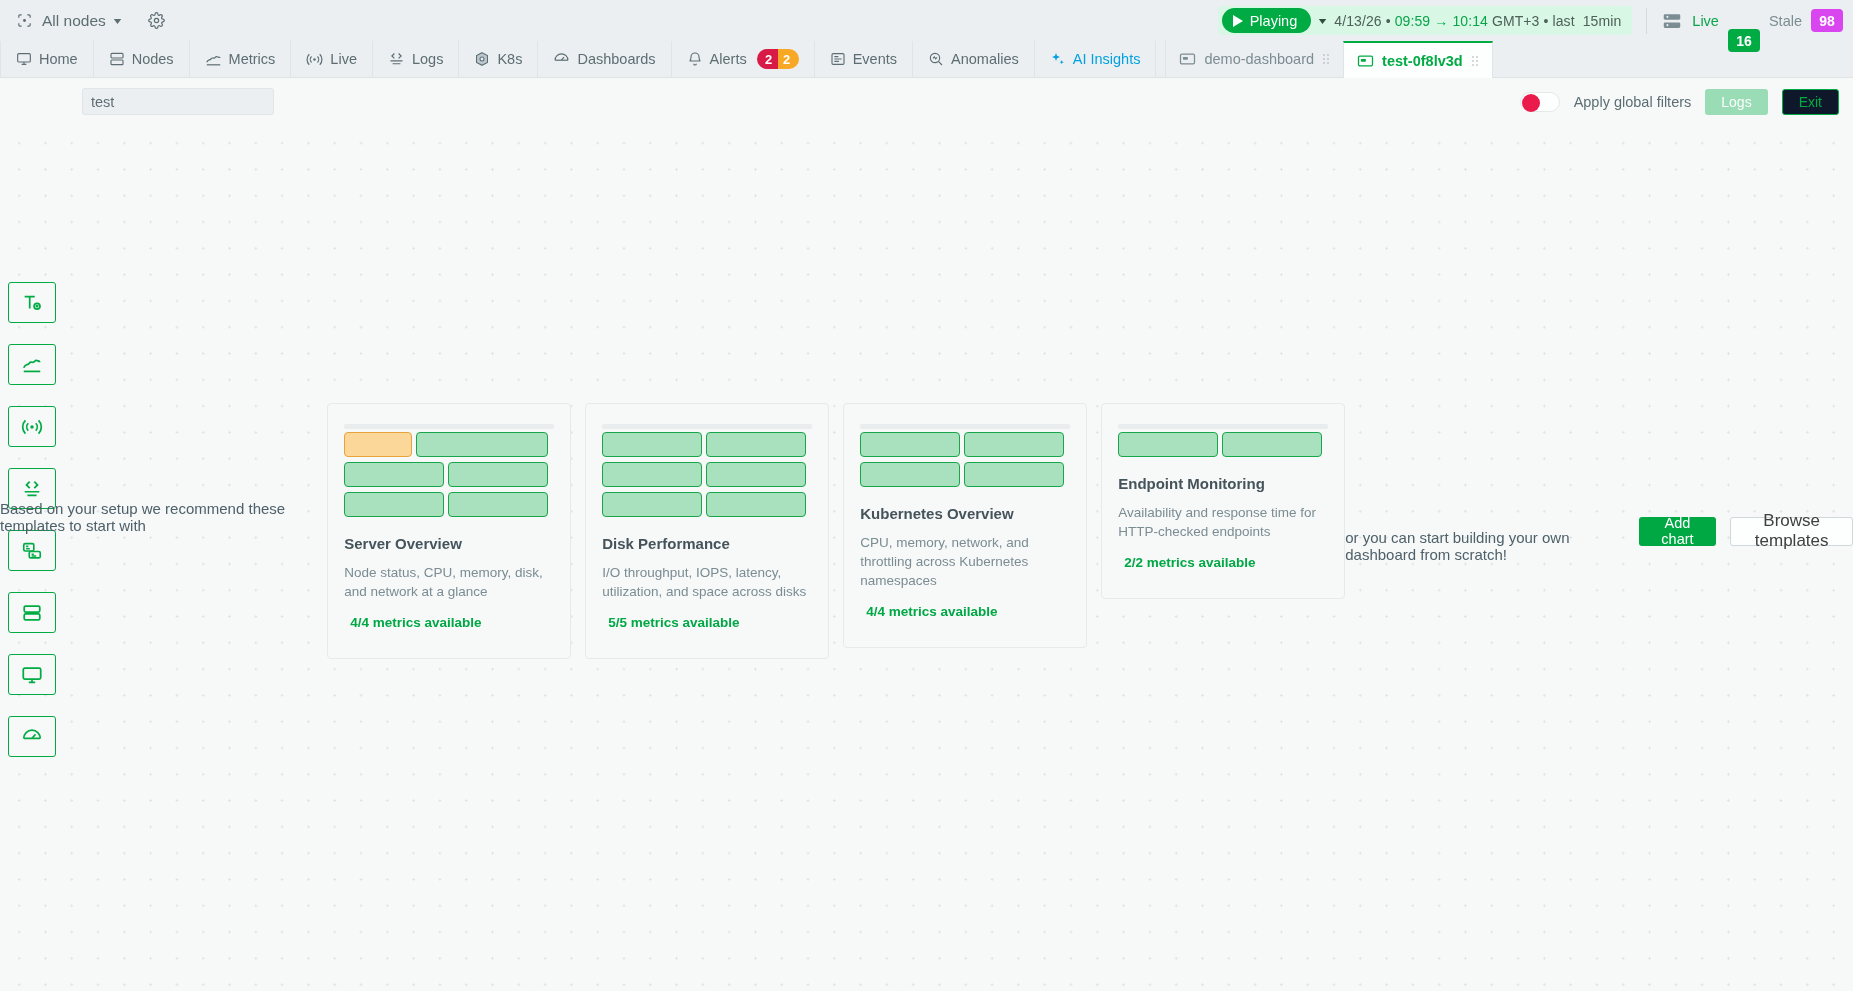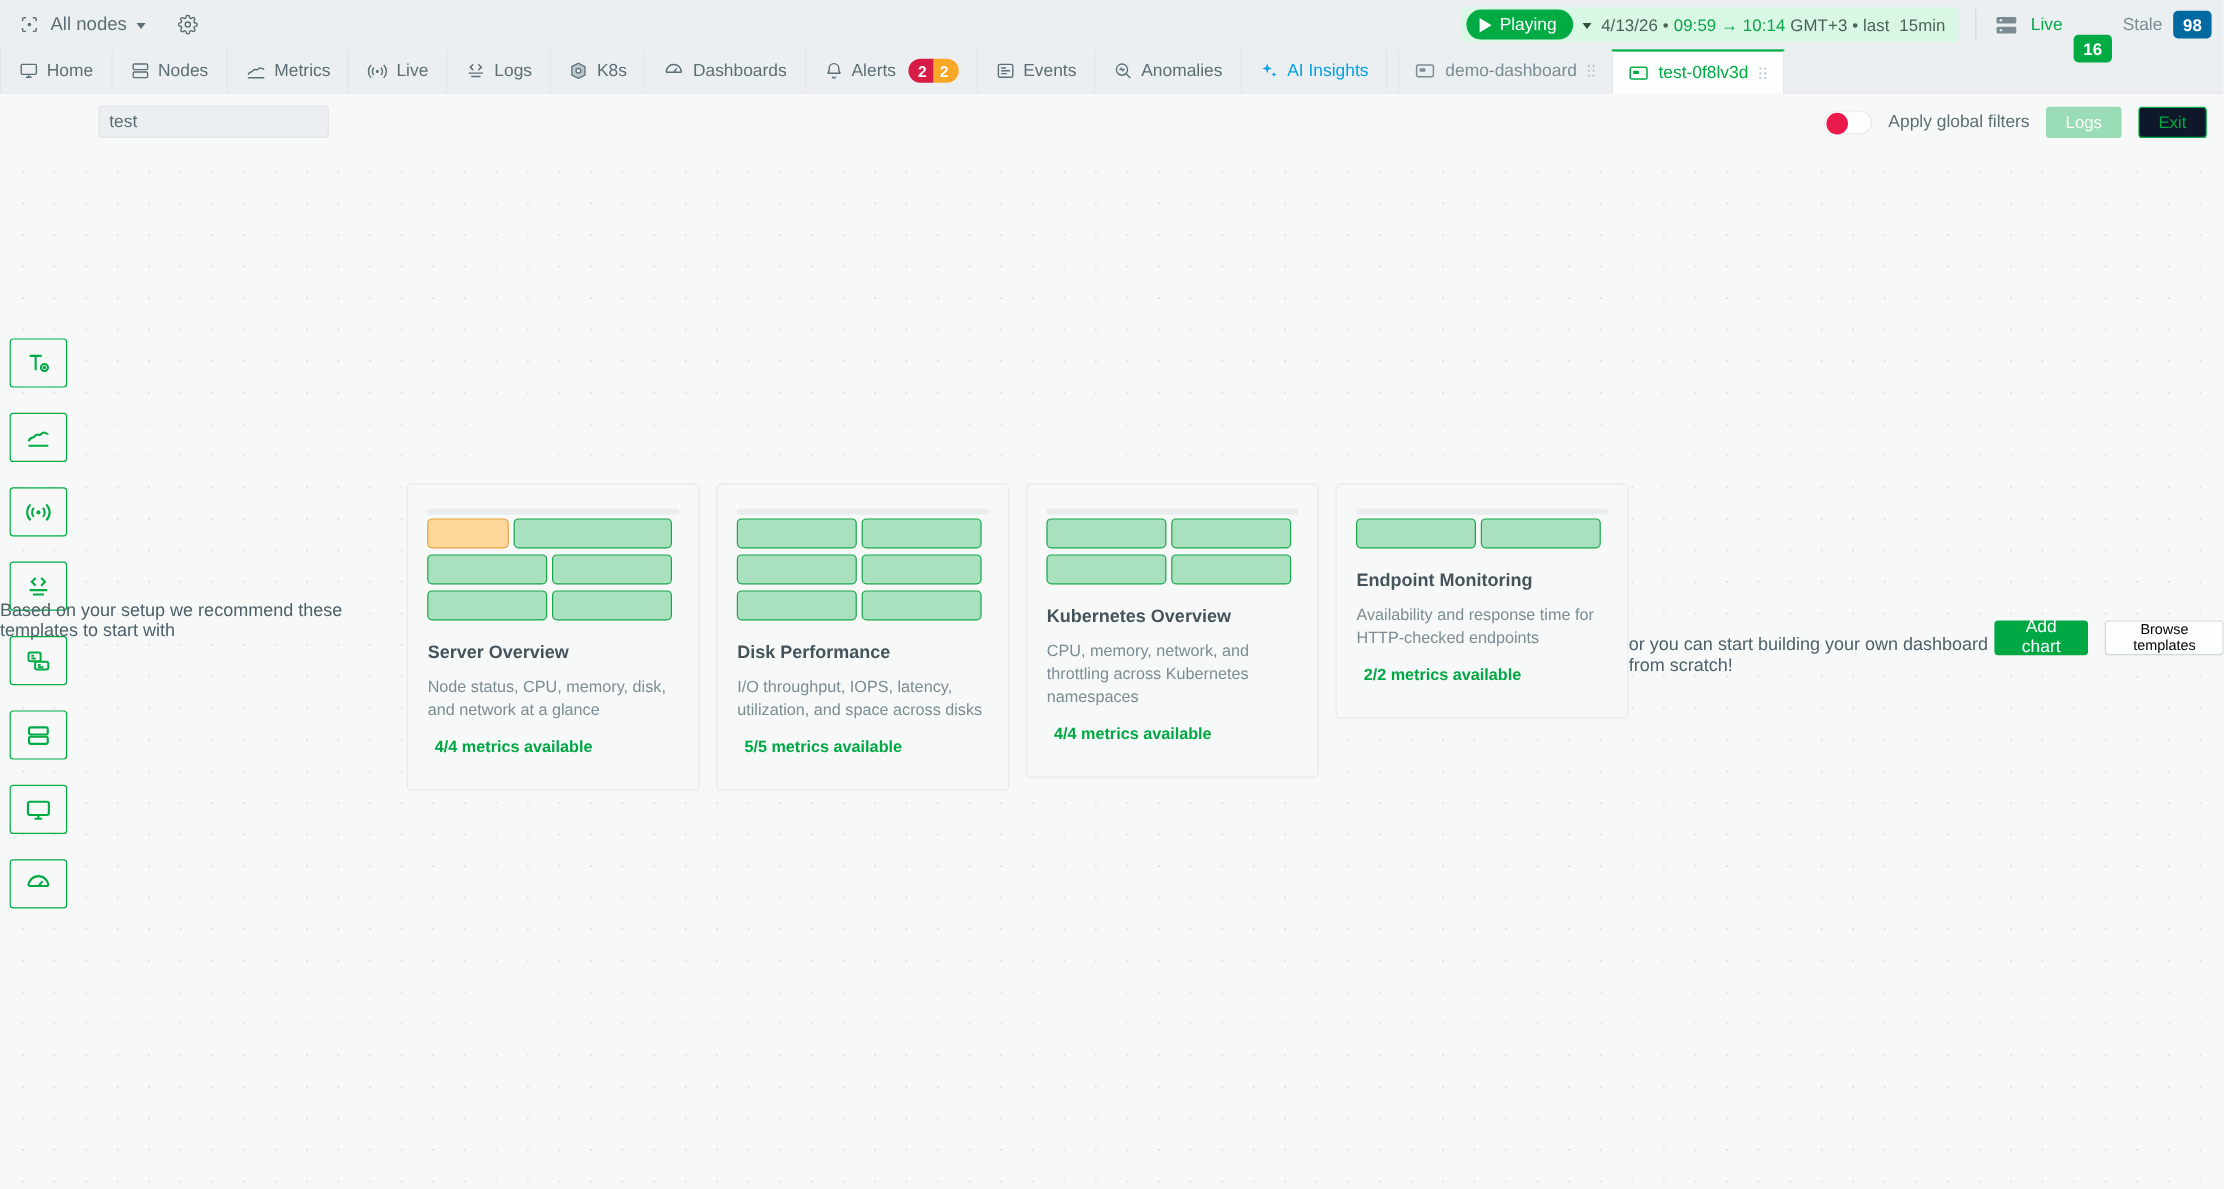--- a/index.html
+++ b/index.html
@@ -41,21 +41,21 @@
   }
   .play-tri { width: 0; height: 0; border-left: 10px solid #fff; border-top: 6px solid transparent; border-bottom: 6px solid transparent; }
   .time-chev { font-size: 10px; color: #2f4f3f; transform: scaleX(1.5); cursor:pointer; }
   .time-text { font-size: 14px; color: #4e6059; white-space: nowrap; letter-spacing: .1px; }
   .time-text .g { color: #0aa54a; }
   .sep-v { width: 1px; height: 26px; background: #d3dada; margin: 0 14px; }
   .nodes-status { display: flex; align-items: center; gap: 9px; }
   .badge { border-radius: 4px; color: #fff; font-size: 14px; font-weight: 700;
            min-width: 32px; height: 23px; display:flex; align-items:center; justify-content:center; padding: 0 6px; }
   .badge.live { background: #00ab44; margin-top: 40px; }
-  .badge.stale { background: #0369a1; }
+  .badge.stale { background: #d946ef; }
   .ns-label { font-size: 14.5px; }
   .ns-label.live { color: #0aa54a; }
   .ns-label.stale { color: #7b8c93; }
 
   
   .navbar {
     height: 37px; width: 100%;
     background: #eceff1;
     display: flex; align-items: stretch;
     border-bottom: 1px solid #dfe4e6;
@@ -75,21 +75,21 @@
   }
   .alert-badge.crit { background: #d81b46; border-radius: 10px 0 0 10px; padding-left:3px; }
   .alert-badge.warn { background: #f9a825; border-radius: 0 10px 10px 0; padding-right:3px; }
   .nav-gap { width: 10px; background: #eceff1; border-right: 1px solid #dfe4e6; }
   .dash-tab {
     display: flex; align-items: center; gap: 8px;
     padding: 0 13px; font-size: 14.5px; color: #7b8c93;
     cursor: pointer; background: #eceff1;
   }
   .dash-tab.active {
-    background: #fdfefe; color: #00ab44; font-weight: 400;
+    background: #fdfefe; color: #00ab44; font-weight: 700;
     border-top: 2px solid #00ab44;
     border-left: 1px solid #dfe4e6; border-right: 1px solid #dfe4e6;
     margin-bottom: -1px;
   }
   .grip { display:inline-block; width: 8px; height: 12px; opacity:.55; cursor:grab;}
 
   
   .editor-head {
     height: 47px; background: #f7f9f9;
     display: flex; align-items: center; padding: 0 14px;
@@ -168,21 +168,21 @@
     background: #a9e0be; border: 1px solid #17a74a;
   }
   .tile.amber { background: #fbd89a; border-color: #e8a33b; }
   .card-title { font-size: 15px; font-weight: 700; color: #45535b; margin-bottom: 11px; }
   .card-desc { font-size: 13.5px; color: #7b8c93; line-height: 19px; margin-bottom: 14px; }
   .card-metrics { font-size: 13.5px; font-weight: 700; color: #00a844; padding-left: 6px; }
 
   .scratch-text { font-size: 15px; color: #4e6069; margin-top: 46px; margin-bottom: 16px; }
   .cta-row { display: flex; gap: 14px; }
   .btn-add { background: #00a844; color: #fff; border: none; height: 29px; font-size: 14.5px; padding: 0 19px; border-radius: 3px; display:flex;align-items:center;cursor:pointer; }
-  .btn-browse { background: #fdfefe; color: #000000; border: 1px solid #cfd8db; height: 29px; font-size: 12px; padding: 0 17px; border-radius: 3px; display:flex;align-items:center;cursor:pointer; }
+  .btn-browse { background: #fdfefe; color: #404040; border: 1px solid #cfd8db; height: 29px; font-size: 17px; padding: 0 17px; border-radius: 3px; display:flex;align-items:center;cursor:pointer; }
 
   svg { display: block; }
 </style>
 </head>
 <body>
 
 <div class="topbar">
 
   <div class="nodes-picker">
     <span>

